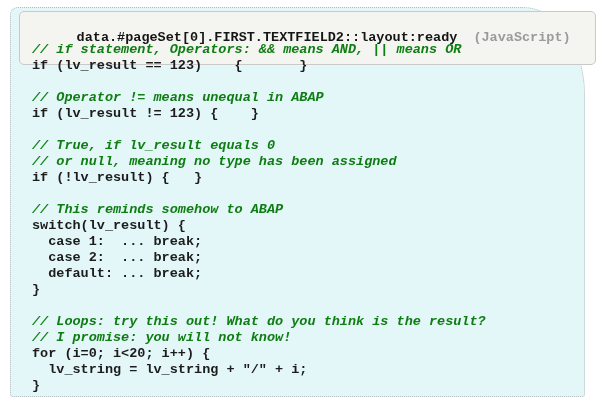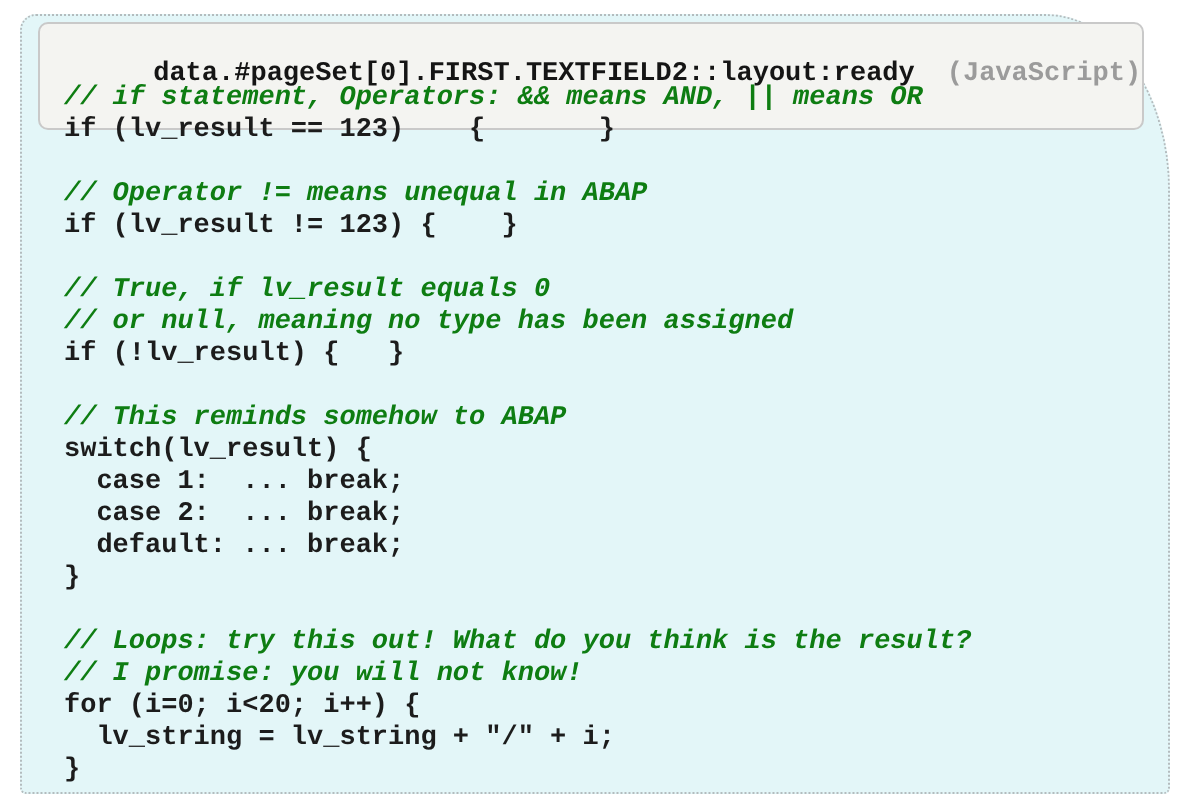--- a/index.html
+++ b/index.html
@@ -27,21 +27,21 @@
     border-radius: 8px 62px 3px 3px / 8px 88px 3px 3px;
   }
   .chip {
     position: absolute;
     left: 8px;
     top: 3px;
     box-sizing: border-box;
     background: var(--chip-bg, #f4f4f1);
     border: 1px solid var(--chip-border, #c9c9c9);
     border-radius: 5px;
-    padding: 3px 0 4px 8px;
+    padding: 3px 24px 4px 8px;
     font-weight: bold;
     font-size: 13.5px;
     line-height: 15px;
     white-space: pre;
   }
   .chip-path { color: var(--chip-text, #151515); }
   .chip-lang { color: var(--chip-lang, #9b9b9b); margin-left: 16px; }
   .code {
     position: absolute;
     left: 21px;

